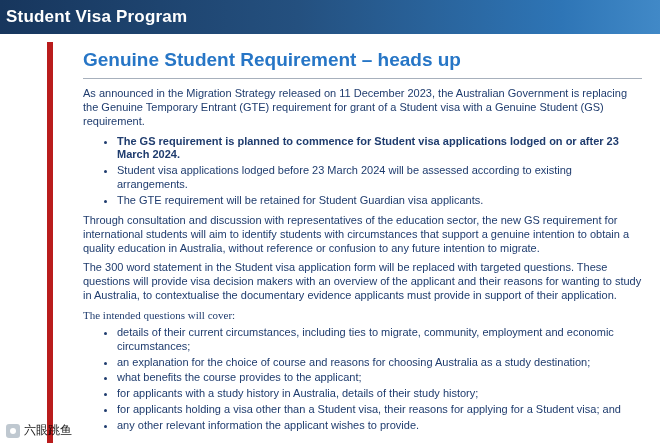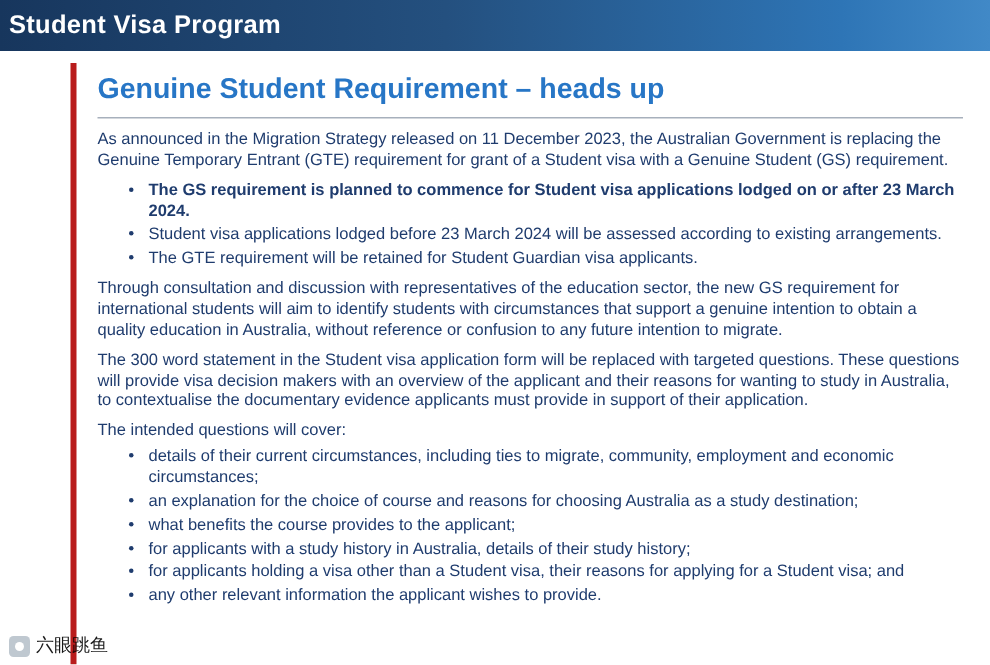--- a/index.html
+++ b/index.html
@@ -19,43 +19,43 @@
   }
   .header-title {
     color:#ffffff;
     font-size:17px;
     font-weight:bold;
     letter-spacing:0.2px;
   }
   .content {
     position:absolute;
     top:42px; left:47px; right:14px; bottom:0;
-    border-left:4px solid #b91c1c;
-    padding:2px 4px 0 14px;
+    border-left:6px solid #b91c1c;
+    padding:2px 4px 0 30px;
     color:#1f3c6e;
     font-size:11px;
     line-height:1.26;
     box-sizing:border-box;
   }
   .section-heading {
     color:#2776c6;
     font-size:19px;
     font-weight:bold;
     margin:4px 0 6px 0;
   }
   .heading-rule {
     border:none;
     border-top:1px solid #a7b0bc;
     margin:0 0 8px 0;
   }
   p { margin:0 0 6px 0; }
   ul { margin:0 0 6px 0; padding-left:34px; }
   li { margin:1px 0 2px 0; }
   li.bold { font-weight:bold; }
-  .questions-intro { margin-bottom:3px; }
+  .questions-intro { margin-bottom:3px;font-family:Liberation Serif, serif; }
 
   
   .wm-left {
     position:absolute; left:6px; bottom:4px;
     display:flex; align-items:center; gap:4px;
     color:#000000; font-size:12px;
     opacity:0.9;
   }
   .wm-logo {
     width:14px; height:14px; border-radius:3px;

